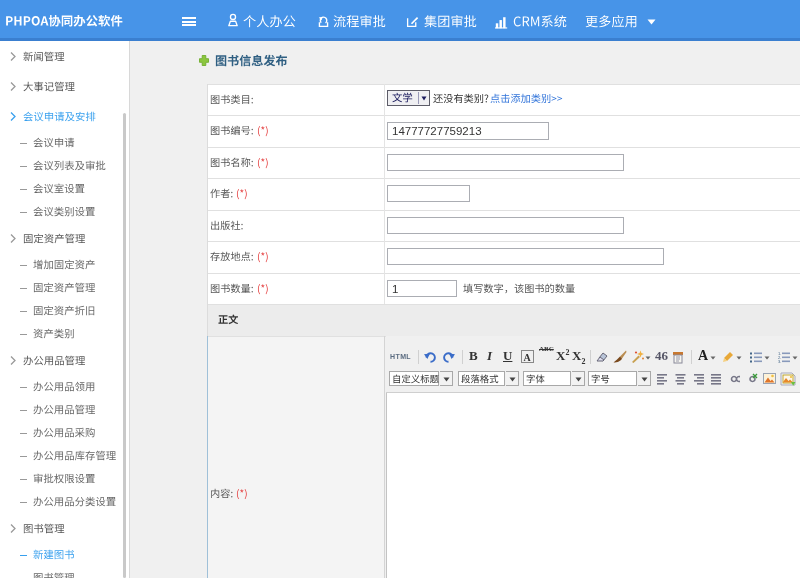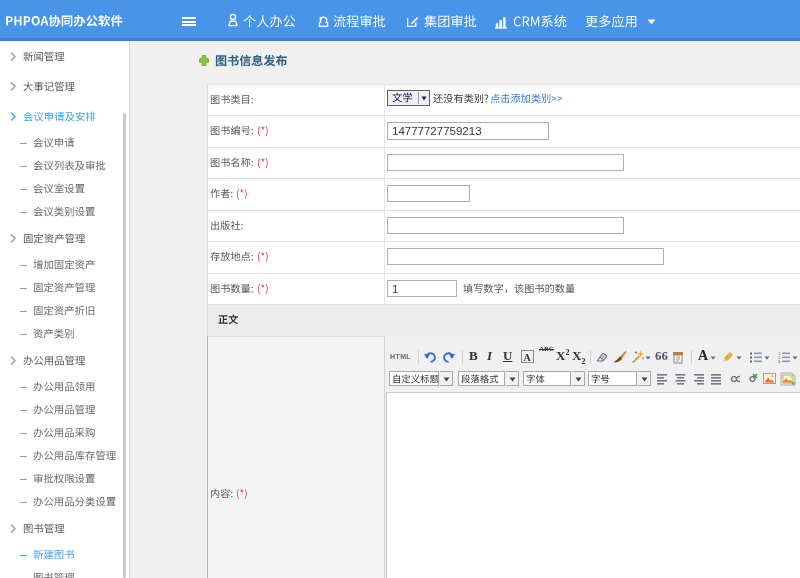--- a/index.html
+++ b/index.html
@@ -801,21 +801,21 @@
   </svg>
 <svg class="ab" style="left:631px;top:350px" width="13" height="13" viewBox="0 0 13 13">
     <path d="M1 12 L7.5 5.5 L9 7 L2.5 13 Z" fill="#c8a050"></path>
     <path d="M9.5 0.5 L10.4 3.1 L13 4 L10.4 4.9 L9.5 7.5 L8.6 4.9 L6 4 L8.6 3.1 Z" fill="#f0b040"></path>
     <circle cx="5" cy="2.5" r="1.1" fill="#e05030"></circle>
     <circle cx="12" cy="8.5" r="1" fill="#e08030"></circle>
   </svg>
 <svg class="ab" style="left:645px;top:356px" width="6" height="4" viewBox="0 0 6 4">
     <path d="M0.5 0.5 L5.5 0.5 L3 3.5 Z" fill="#666"></path>
   </svg>
-<div class="ab" style="left:655px;top:348px;font:bold 13px 'Liberation Serif',serif;color:#556">66</div>
+<div class="ab" style="left:655px;top:348px;font:bold 13px 'Liberation Serif',serif;color:#556">46</div>
 <svg class="ab" style="left:672px;top:351px" width="12" height="13" viewBox="0 0 12 13">
     <rect x="1" y="1" width="10" height="3" fill="#c87830"></rect>
     <rect x="2" y="4" width="8" height="8" fill="#f5f5f0" stroke="#889" stroke-width="1"></rect>
     <path d="M4 6 H8 M4 8 H8 M4 10 H7" stroke="#99a" stroke-width="1"></path>
   </svg>
 <div class="ab" style="left:691px;top:350px;width:1px;height:14px;background:#d0d0d0"></div>
 <div class="ab" style="left:698px;top:347.5px;font:bold 14px 'Liberation Serif',serif;color:#222">A</div>
 <svg class="ab" style="left:710px;top:356px" width="6" height="4" viewBox="0 0 6 4">
     <path d="M0.5 0.5 L5.5 0.5 L3 3.5 Z" fill="#666"></path>
   </svg>

